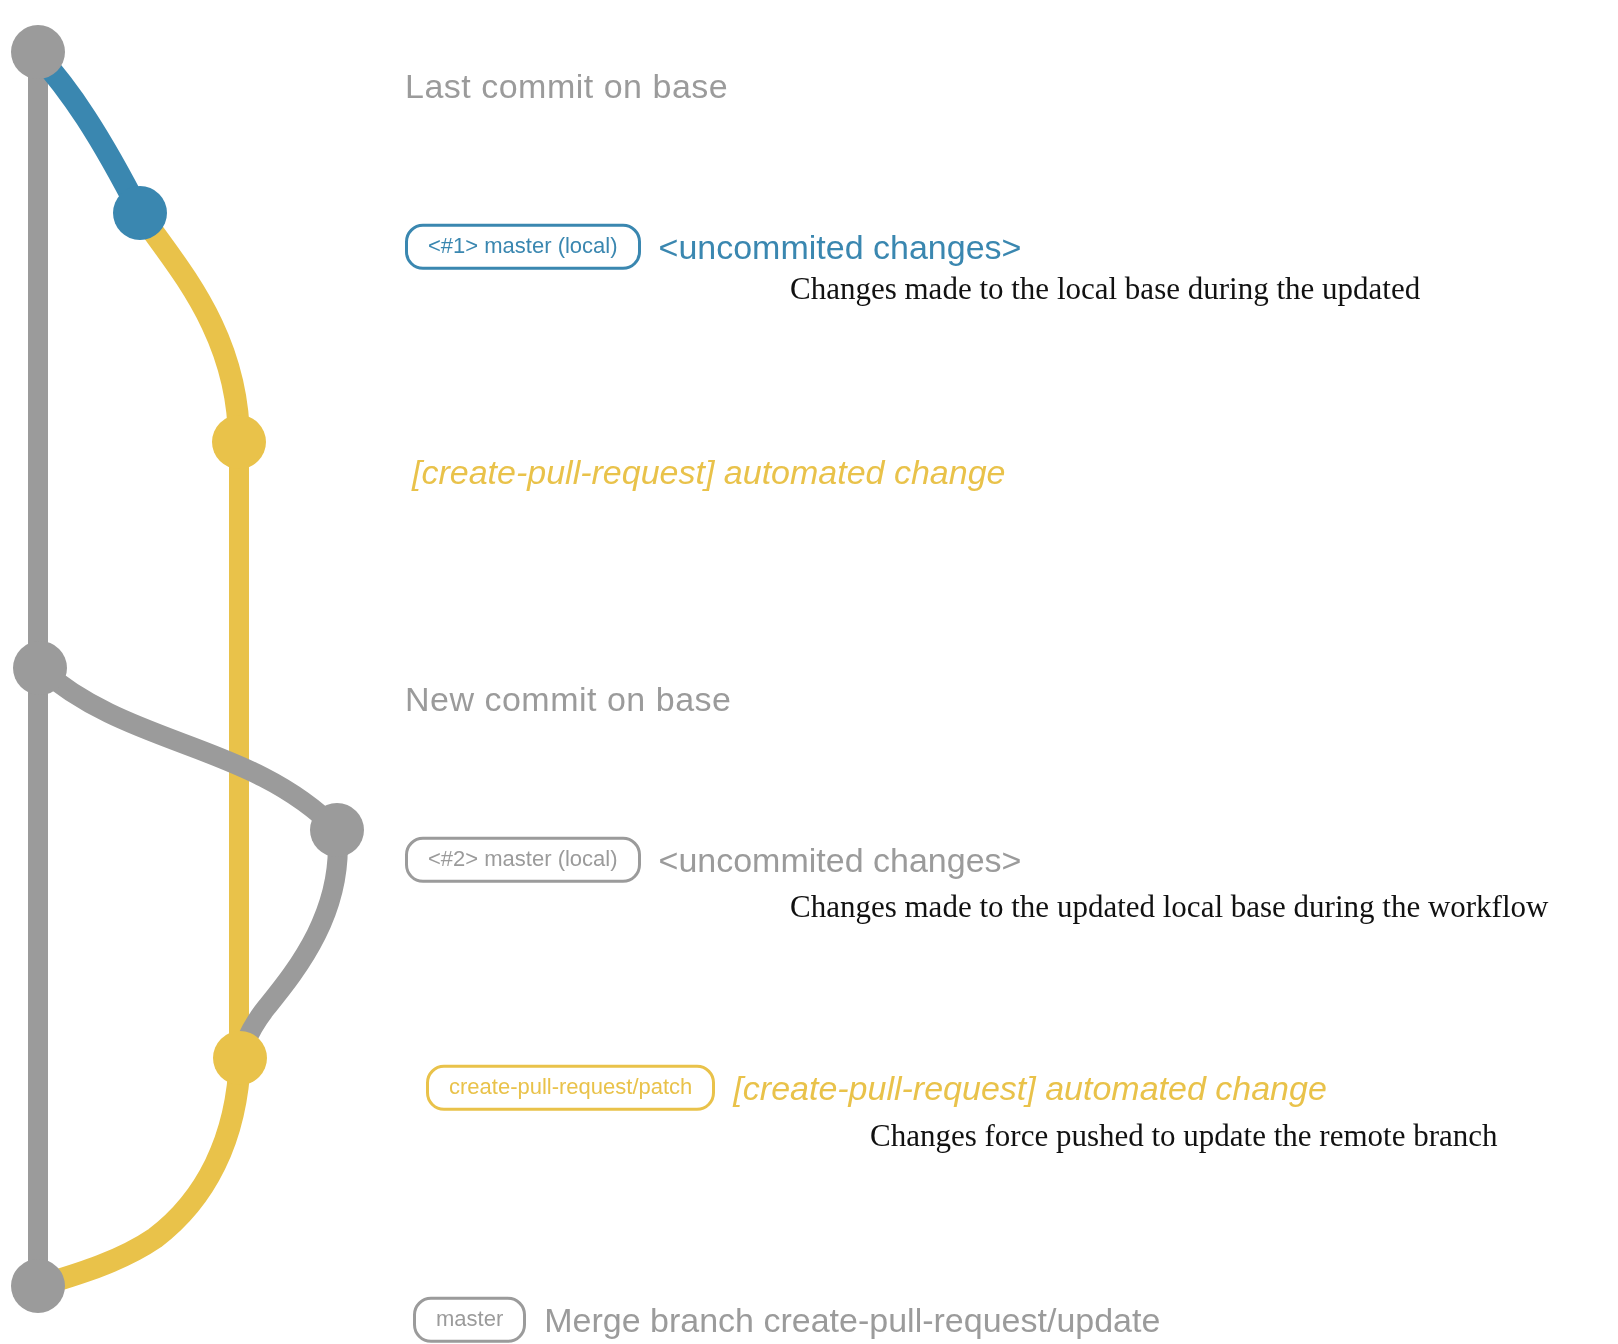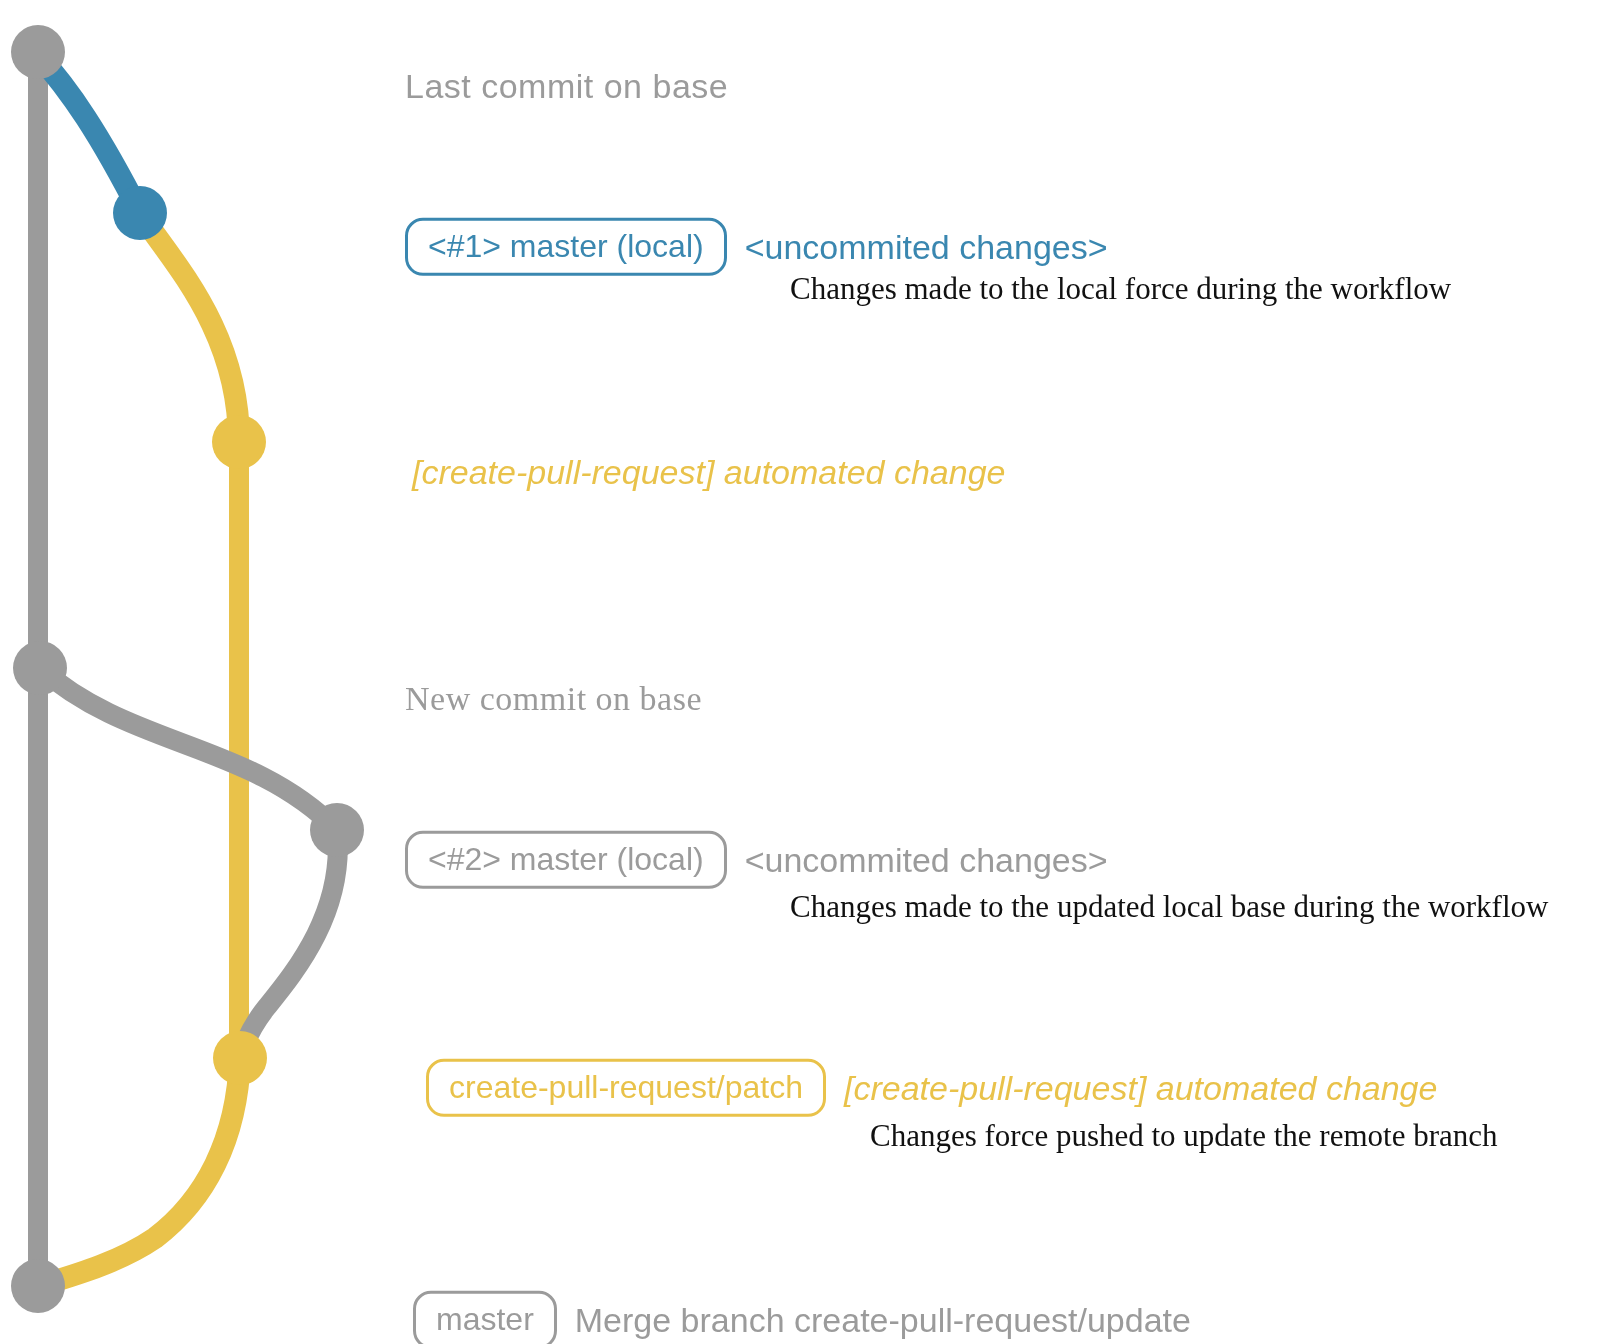--- a/index.html
+++ b/index.html
@@ -32,21 +32,21 @@
     gap:18px;
     margin-top:31px;
   }
   .title{font-size:34px;letter-spacing:0.5px;}
   .headline{font-size:34px;}
   .badge{
     display:inline-block;
     border:3px solid;
     border-radius:18px;
     padding:6px 20px 8px 20px;
-    font-size:32px;
+    font-size:22px;
     line-height:1.2;
     background:#ffffff;
   }
   .badge.b-blue{border-color:var(--blue);color:var(--blue);}
   .badge.b-gray{border-color:var(--gray);color:var(--gray);}
   .badge.b-yellow{border-color:var(--yellow);color:var(--yellow);}
   .desc{
     font-family:"Liberation Serif", serif;
     font-size:31px;
     color:var(--ink);
@@ -82,28 +82,28 @@
 
   <div class="row" style="left:405px;top:55px;">
     <span class="title c-gray">Last commit on base</span>
   </div>
 
   <div class="row" style="left:405px;top:216px;">
     <span class="badge b-blue">&lt;#1&gt; master (local)</span>
     <span class="headline c-blue">&lt;uncommited changes&gt;</span>
   </div>
   <div class="row" style="left:790px;top:258px;">
-    <span class="desc">Changes made to the local force during the workflow</span>
+    <span class="desc">Changes made to the local base during the updated</span>
   </div>
 
   <div class="row" style="left:412px;top:441px;">
     <span class="headline c-yellow">[create-pull-request] automated change</span>
   </div>
 
-  <div class="row" style="left:405px;top:668px;font-family:Liberation Serif, serif;">
+  <div class="row" style="left:405px;top:668px;">
     <span class="title c-gray">New commit on base</span>
   </div>
 
   <div class="row" style="left:405px;top:829px;">
     <span class="badge b-gray">&lt;#2&gt; master (local)</span>
     <span class="headline c-gray">&lt;uncommited changes&gt;</span>
   </div>
   <div class="row" style="left:790px;top:876px;">
     <span class="desc">Changes made to the updated local base during the workflow</span>
   </div>

